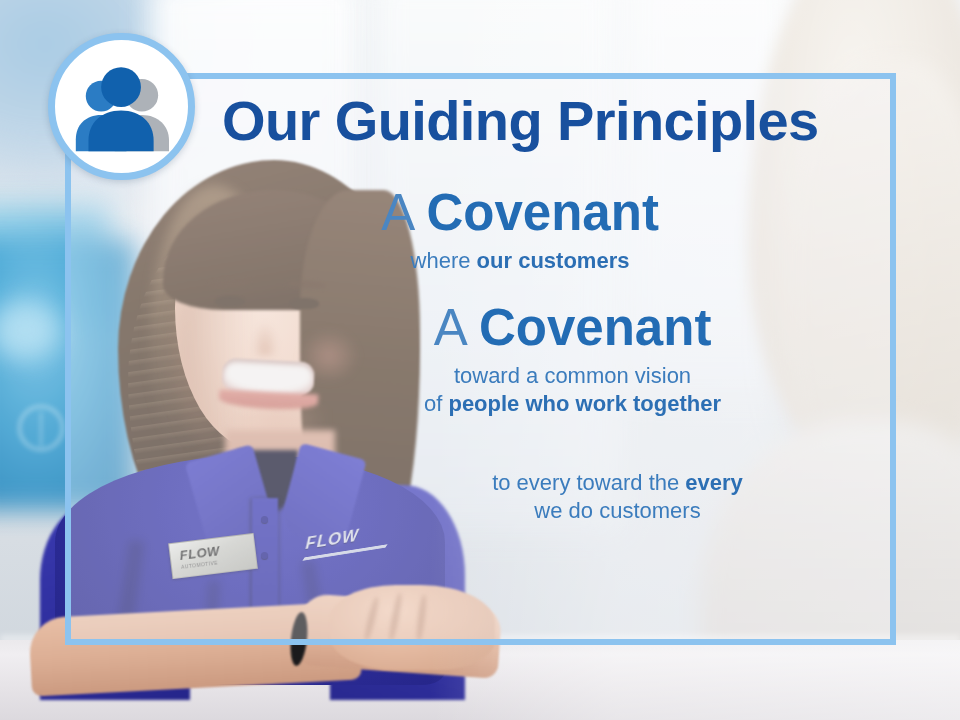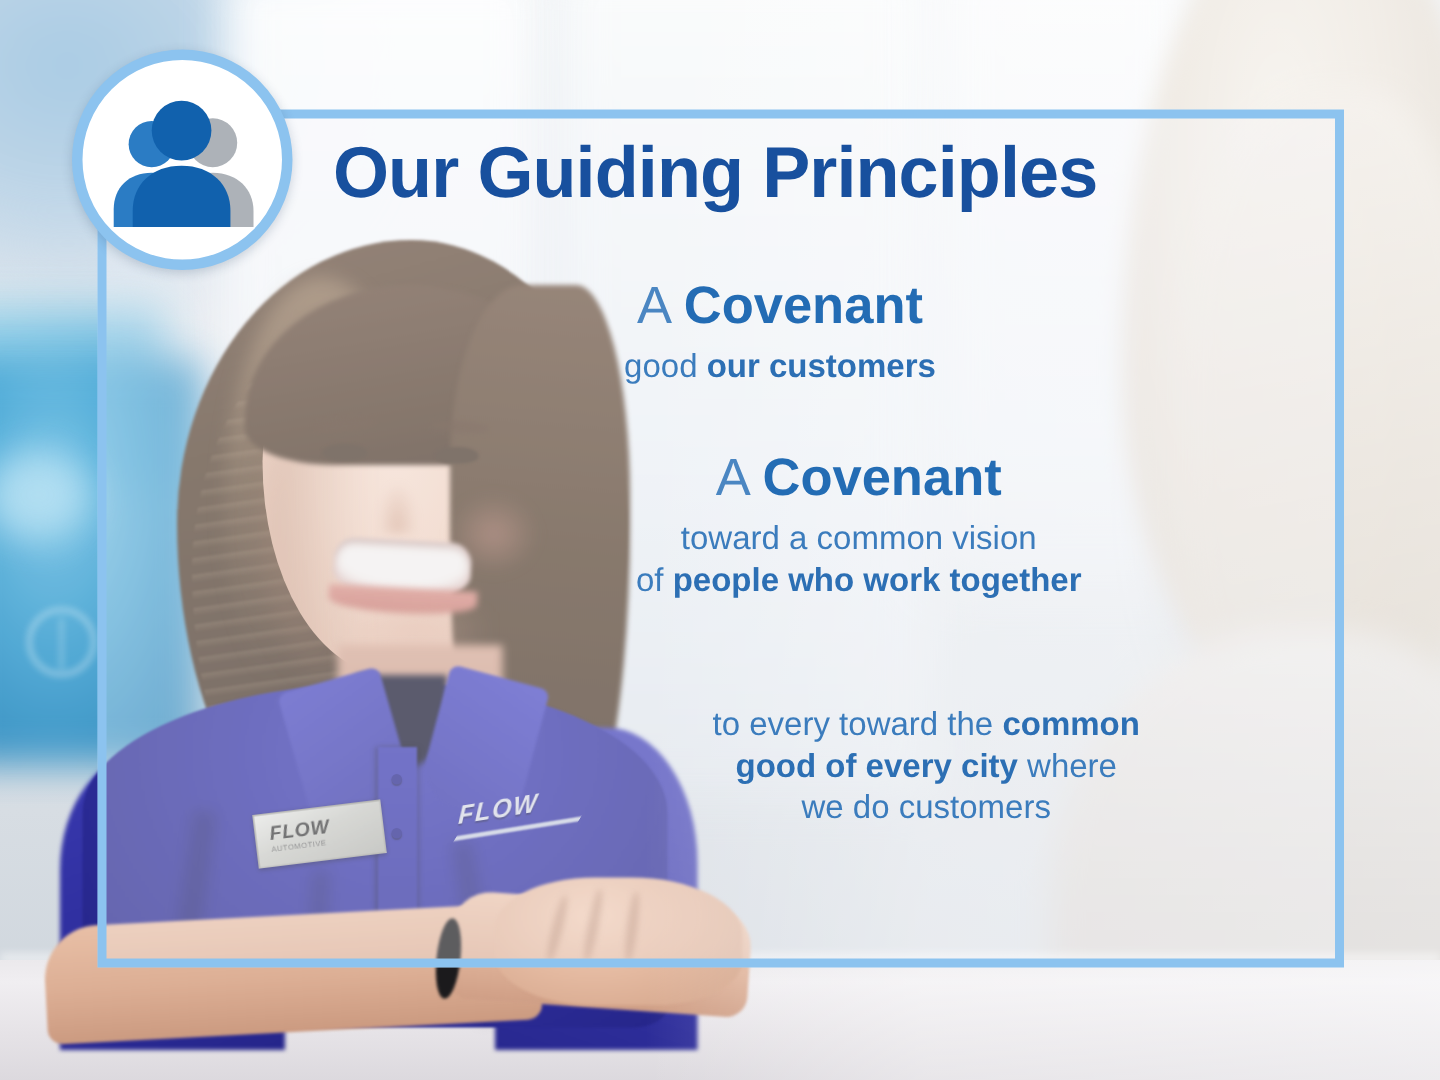--- a/index.html
+++ b/index.html
@@ -354,32 +354,32 @@
     border:7px solid #8cc3ef;
     box-shadow:0 2px 7px rgba(40,70,100,.22);
   }
   .badge-icon {
     position:absolute; left:0; top:0; width:100%; height:100%;
   }
 
   
   .title {
     position:absolute; left:222px; top:92px; width:640px;
-    font-size:48px; font-weight:bold; color:#18509e;
+    font-size:56px; font-weight:bold; color:#18509e;
     letter-spacing:-0.6px; line-height:1.02;
     white-space:nowrap;
   }
   .block { position:absolute; text-align:center; color:#2e72b8; }
 
   .b1 { left:250px; top:185px; width:540px; }
   .b2 { left:300px; top:300px; width:545px; }
   .b3 { left:345px; top:462px; width:545px; }
 
   .head {
-    font-size:35px; line-height:1.08; white-space:nowrap;
+    font-size:51px; line-height:1.08; white-space:nowrap;
     color:#2e72b8;
   }
   .head .art { font-weight:normal; color:#4a86c2; }
   .head .word { font-weight:bold; color:#236cb4; }
 
   .sub {
     font-size:22px; line-height:1.26; margin-top:7px;
     color:#3b7cbd; font-weight:normal;
   }
   .sub b { font-weight:bold; color:#2c6fb4; }
@@ -479,21 +479,21 @@
 
   <div class="title">Our Guiding Principles</div>
 
   <div class="block b1">
     <div class="head">
       <span class="art">A </span>
       <span class="word">Covenant</span>
     </div>
     <div class="sub">
       <div>
-        <span>good </span><b>our customers</b>
+        <span>where </span><b>our customers</b>
       </div>
     </div>
   </div>
 
   <div class="block b2">
     <div class="head">
       <span class="art">A </span>
       <span class="word">Covenant</span>
     </div>
     <div class="sub">
@@ -502,24 +502,21 @@
       </div>
       <div>
         <span>of </span><b>people who work together</b>
       </div>
     </div>
   </div>
 
   <div class="block b3">
     <div class="sub">
       <div>
-        <span>to every toward the </span><b>common</b>
-      </div>
-      <div>
-        <b>good of every city</b><span> where</span>
+        <span>to every toward the </span><b>every</b>
       </div>
       <div>
         <span>we do customers</span>
       </div>
     </div>
   </div>
 
 </div>
 
 </body></html>

